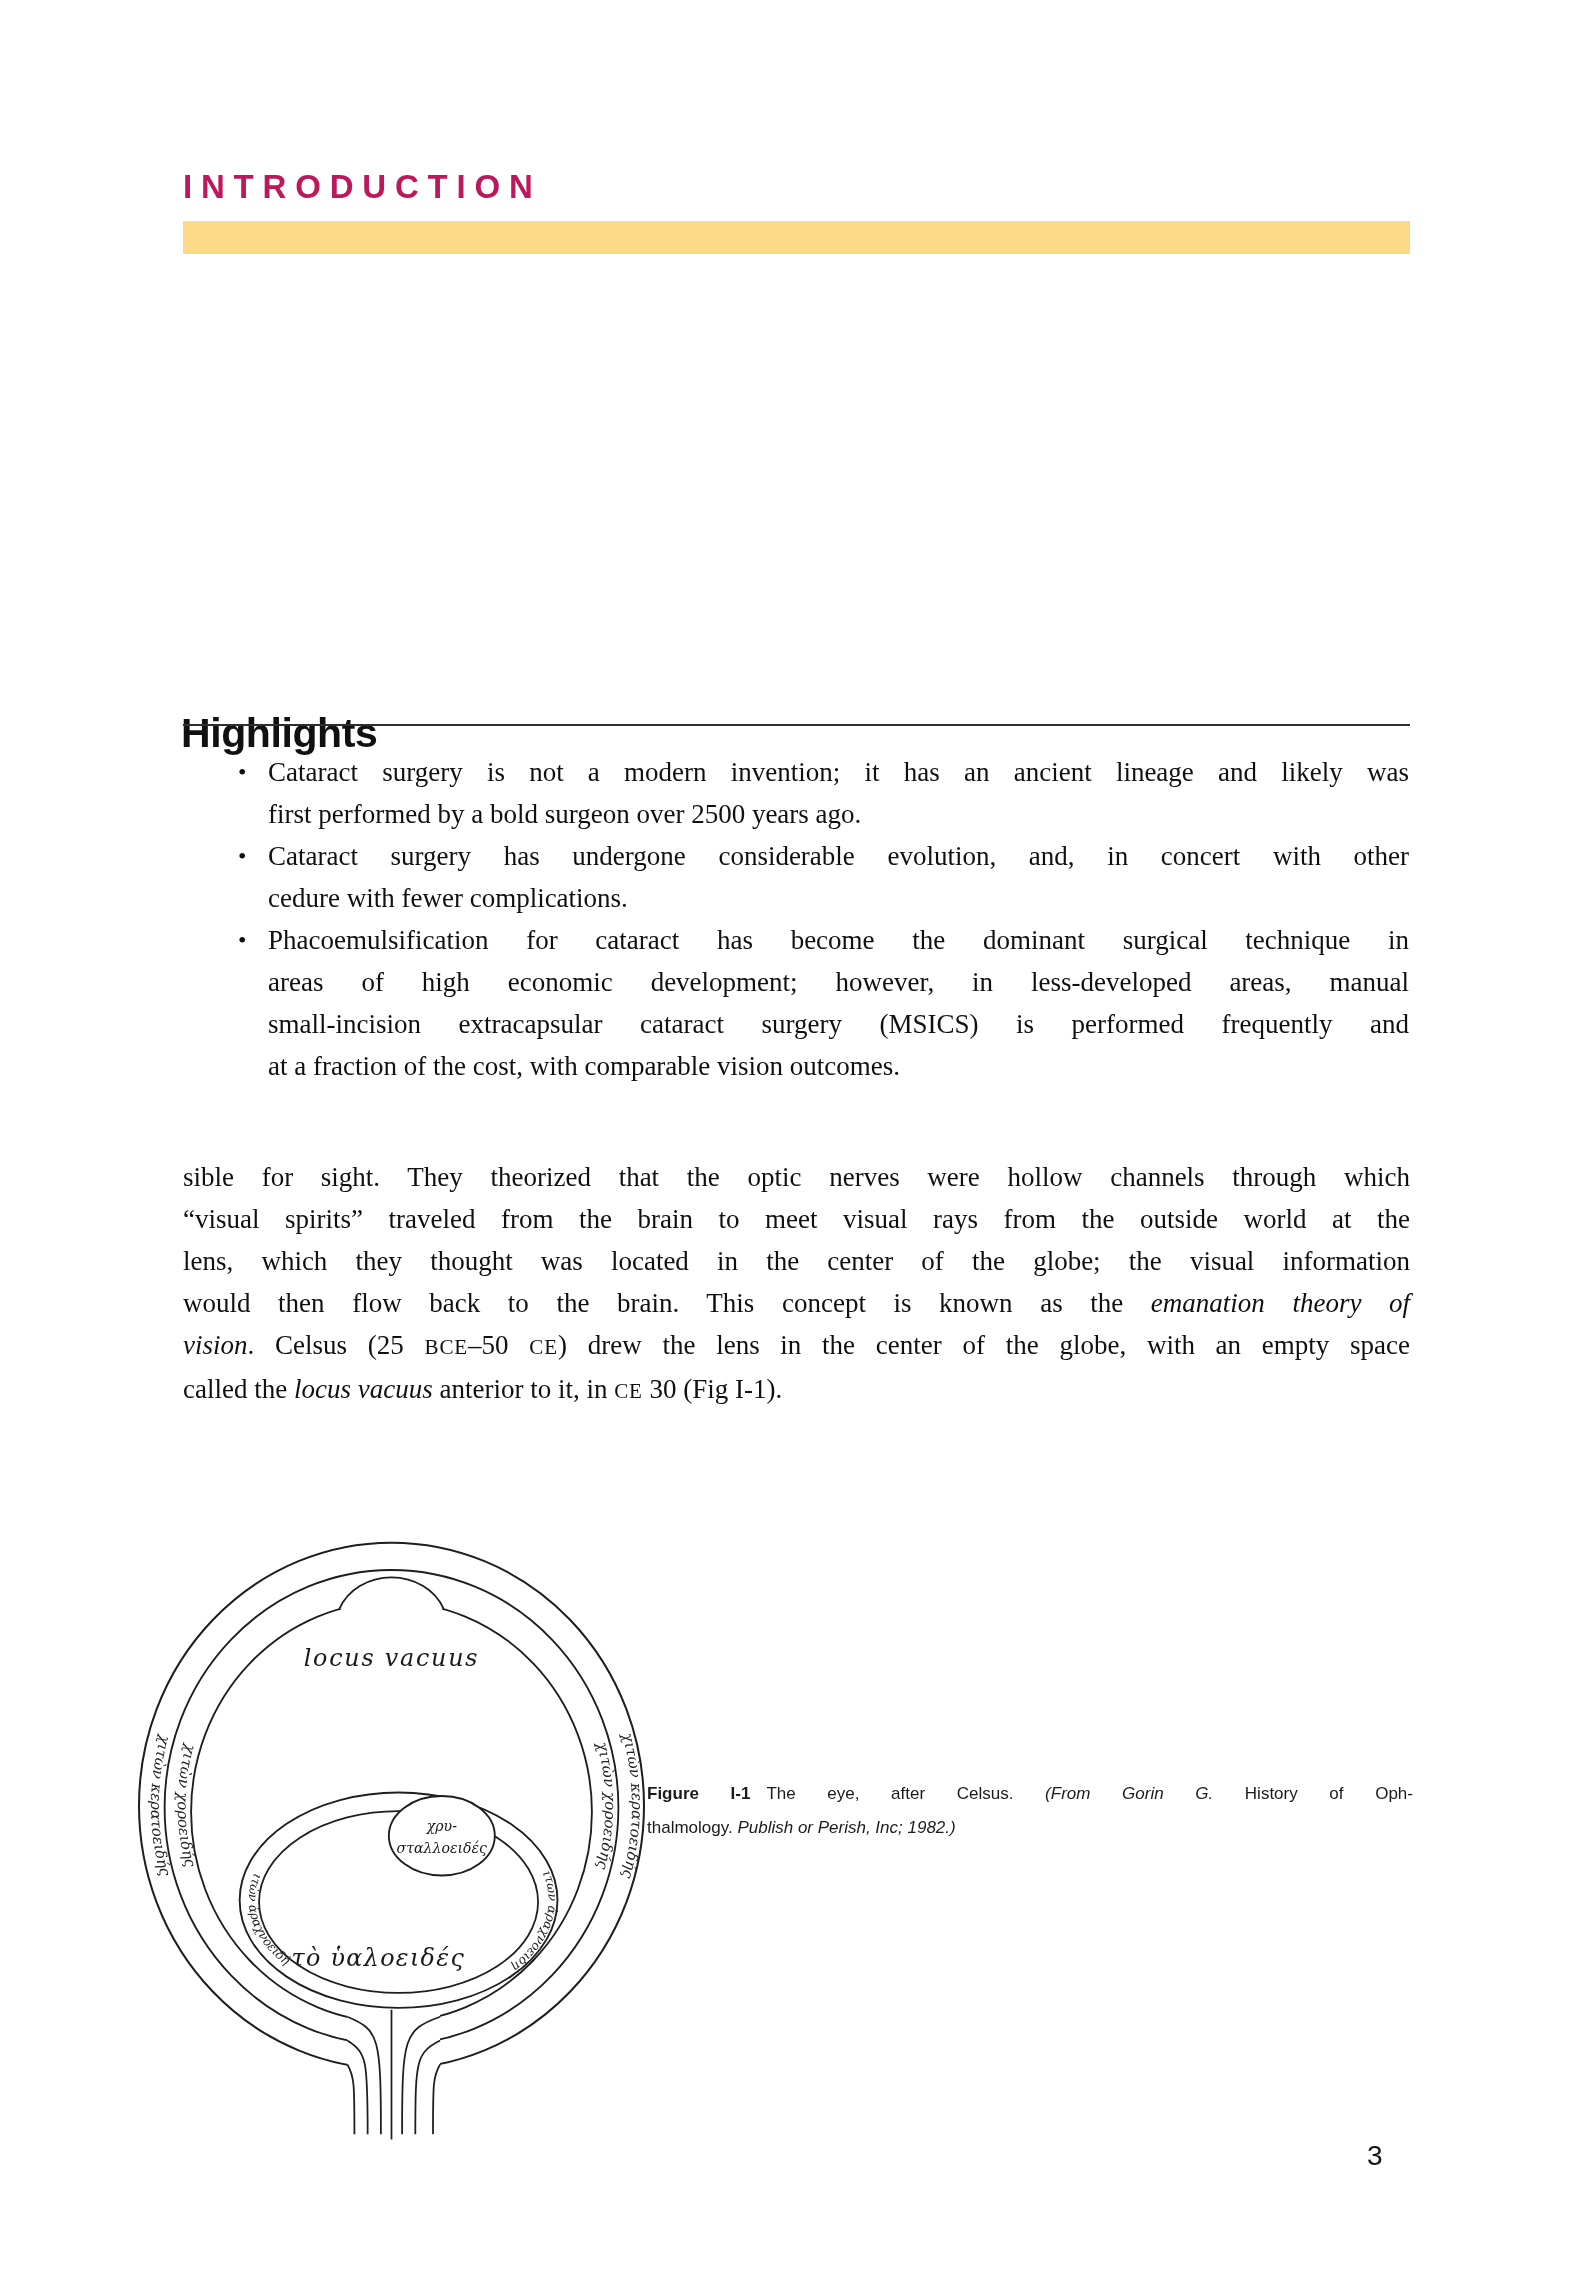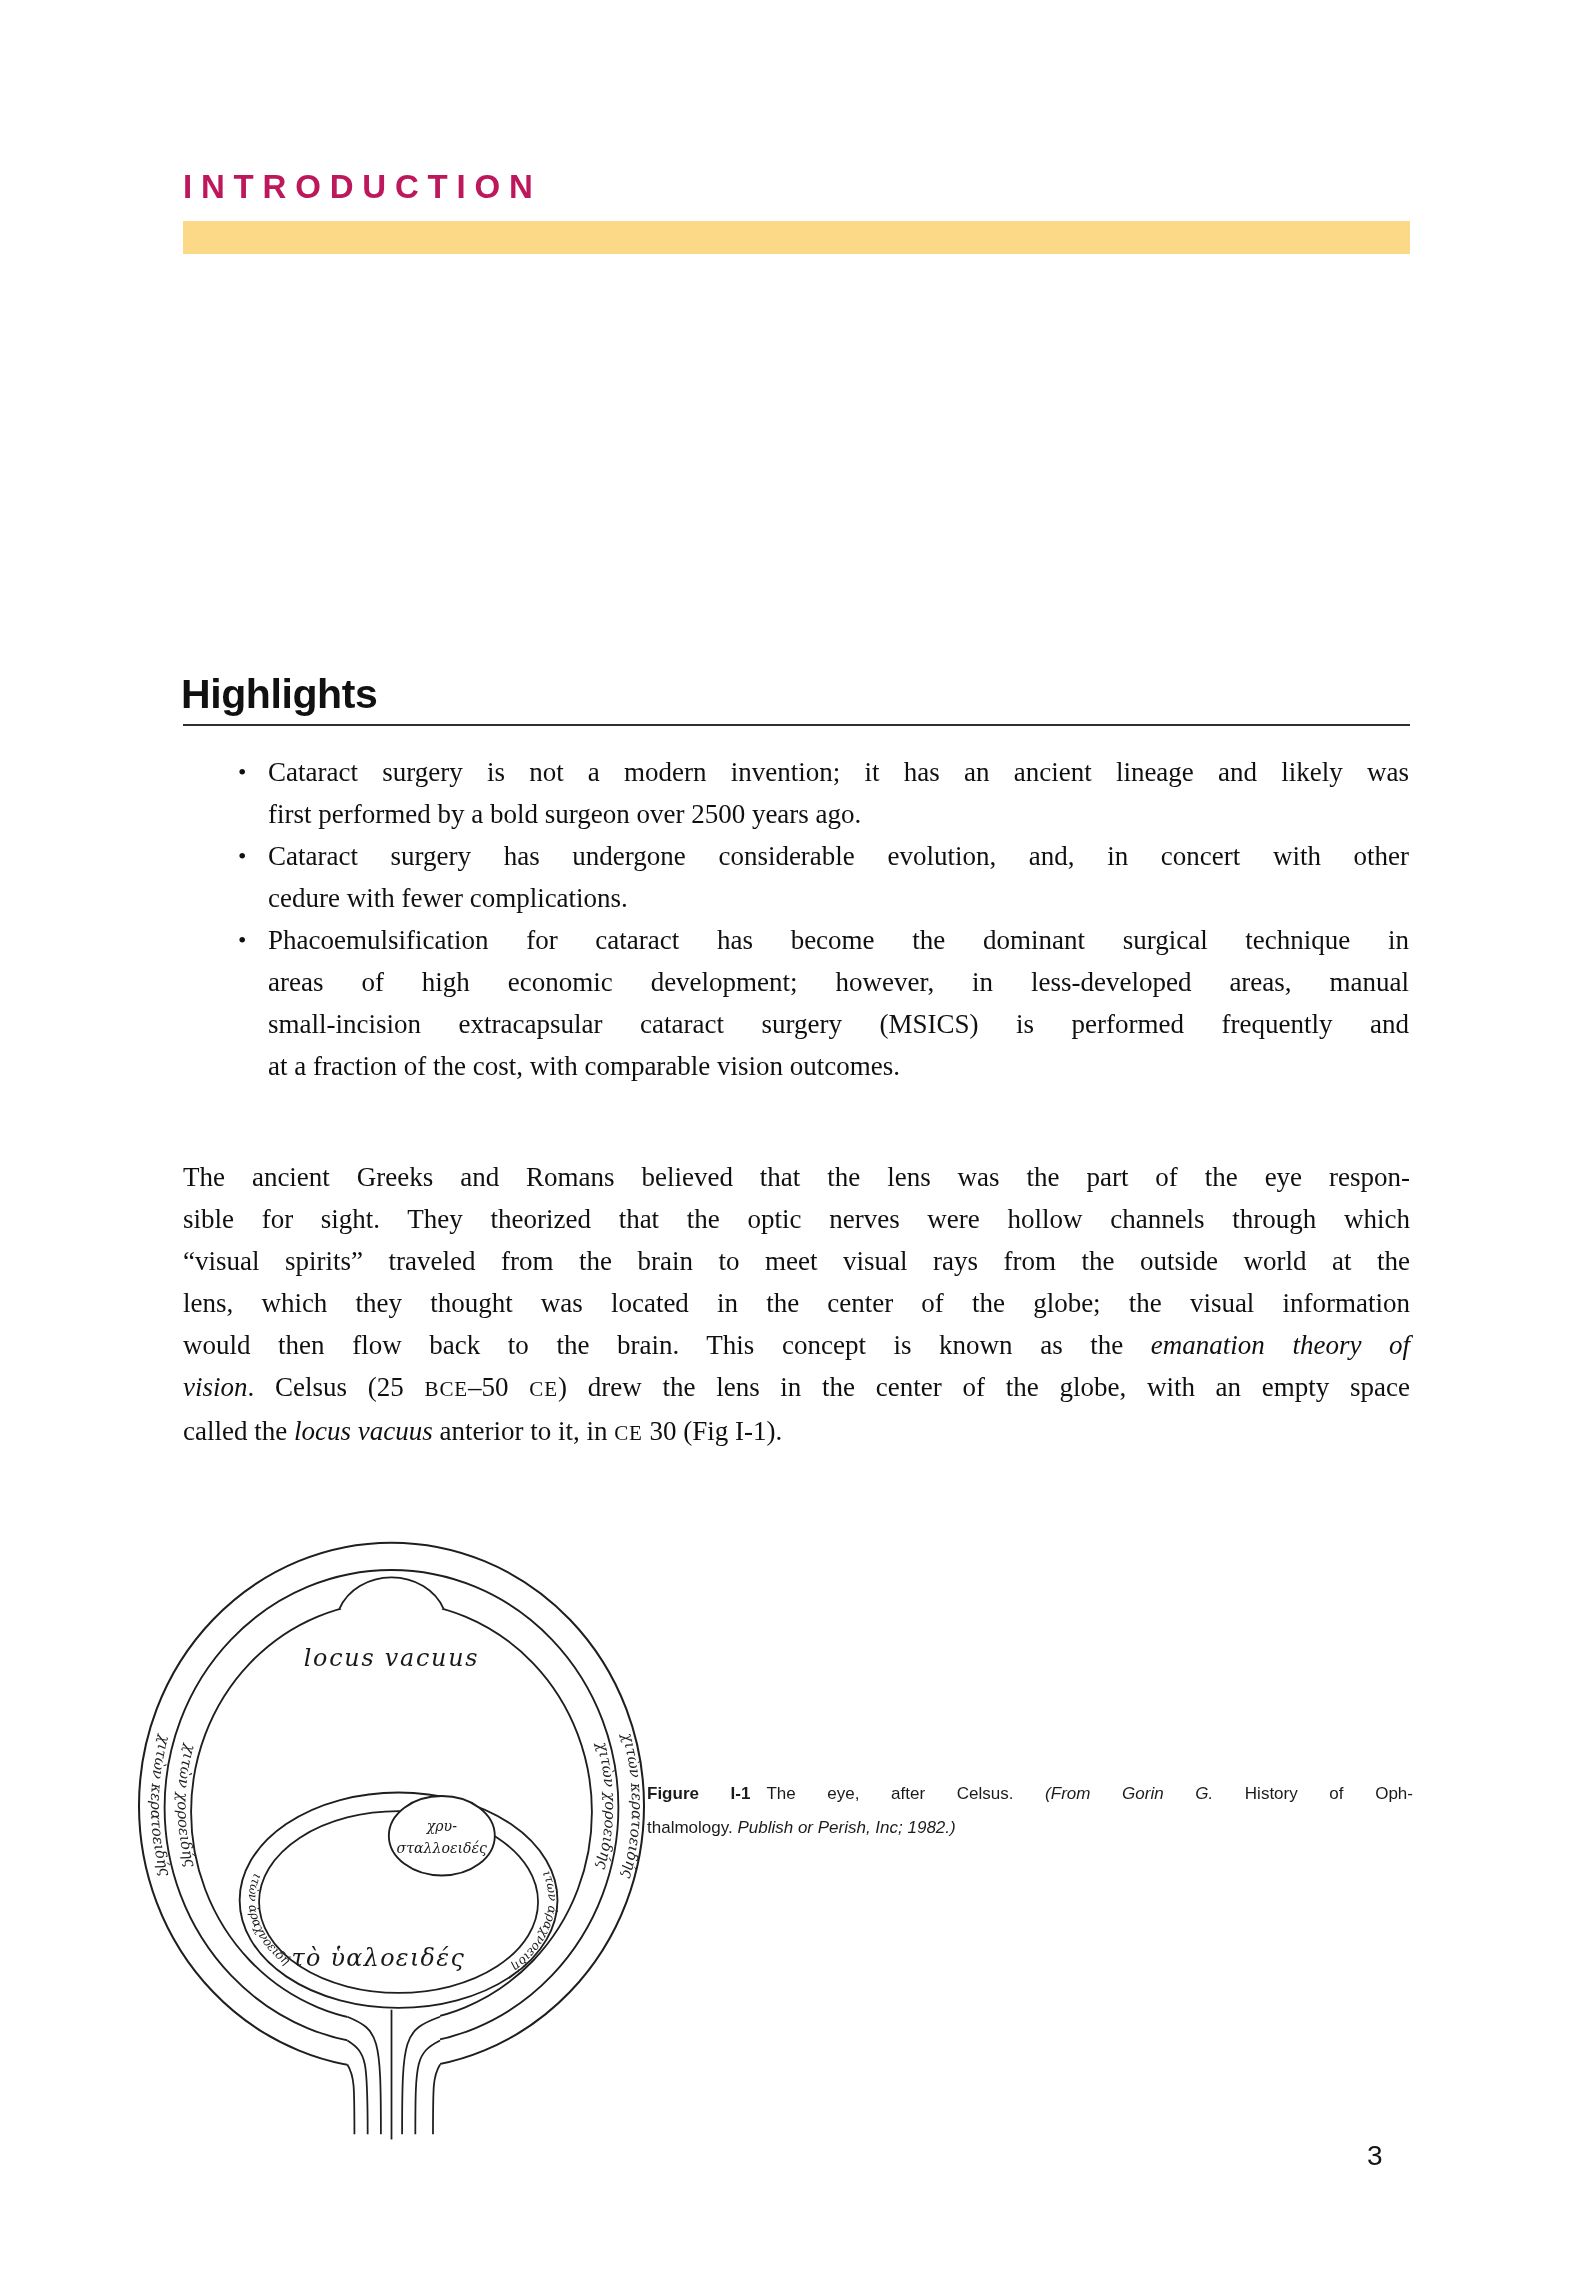--- a/index.html
+++ b/index.html
@@ -13,21 +13,21 @@
     left:183px;top:168px;
     font-family:"Liberation Sans",sans-serif;font-weight:bold;
     font-size:33px;letter-spacing:8.8px;color:#be185d;
   }
   .accent-bar{left:183px;top:221px;width:1227px;height:33px;background:#FBD987;}
   .page-title{
     left:178px;top:251px;width:1324px;
     font-size:80px;line-height:102px;color:#0d0d0d;letter-spacing:-0.9px;
   }
   .highlights-h{
-    left:181px;top:671px;
+    left:181px;top:710px;
     font-family:"Liberation Sans",sans-serif;font-weight:bold;
     font-size:41px;letter-spacing:-0.4px;color:#111;
   }
   .rule{left:183px;top:724px;width:1227px;height:0;border-top:2.6px solid #2e2e2e;}
   .bullets{left:268px;top:751px;width:1141px;font-size:27px;line-height:42px;color:#101010;}
   .bullet-item{position:relative;}
   .bullet-dot{position:absolute;left:-30px;top:0px;font-size:24px;}
   .jline{text-align:justify;text-align-last:justify;}
   .lline{text-align:left;}
   .para{left:183px;top:1156px;width:1227px;font-size:27px;line-height:42px;color:#101010;}
@@ -77,21 +77,20 @@
     <span class="bullet-dot">•</span>
     <div class="jline">Phacoemulsification for cataract has become the dominant surgical technique in</div>
     <div class="jline">areas of high economic development; however, in less-developed areas, manual</div>
     <div class="jline">small-incision extracapsular cataract surgery (MSICS) is performed frequently and</div>
     <div class="lline">at a fraction of the cost, with comparable vision outcomes.</div>
   </div>
 
 </div>
 
 <div class="abs para">
-  <div class="jline">The ancient Greeks and Romans believed that the lens was the part of the eye respon-</div>
   <div class="jline">sible for sight. They theorized that the optic nerves were hollow channels through which</div>
   <div class="jline">“visual spirits” traveled from the brain to meet visual rays from the outside world at the</div>
   <div class="jline">lens, which they thought was located in the center of the globe; the visual information</div>
   <div class="jline"><span>would then flow back to the brain. This concept is known as the </span><em>emanation theory of</em></div>
   <div class="jline"><em>vision</em><span>. Celsus (25 </span><span class="sc">BCE</span><span>–50 </span><span class="sc">CE</span><span>) drew the lens in the center of the globe, with an empty space</span></div>
   <div class="lline"><span>called the </span><em>locus vacuus</em><span> anterior to it, in </span><span class="sc">CE</span><span> 30 (Fig I-1).</span></div>
 </div>
 
 <div class="abs figure-wrap">
 <svg width="521" height="618" viewBox="0 0 590 700">

